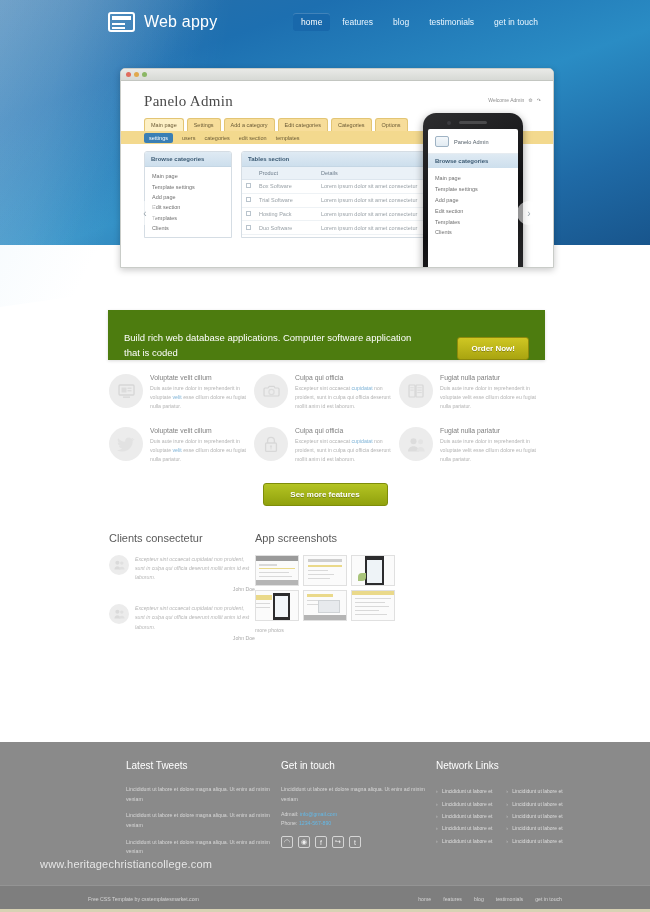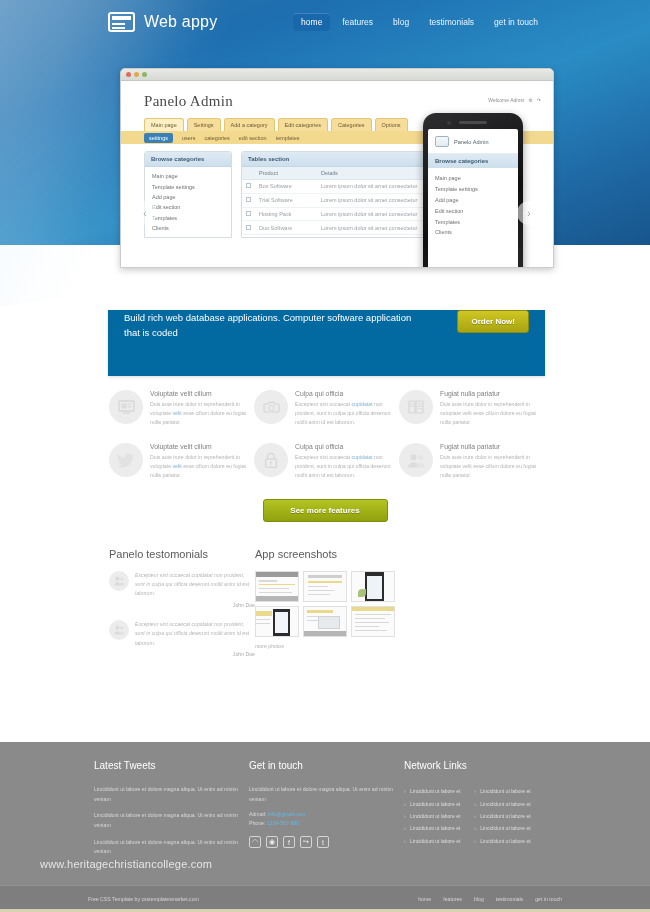--- a/index.html
+++ b/index.html
@@ -158,22 +158,22 @@
     background: rgba(255,255,255,.55); top: 120px; z-index: 7;
     display: flex; align-items: center; justify-content: center;
     font-size: 10px; color: #9aa5ad;
   }
   .arrow-left { left: 12px; } .arrow-right { right: 12px; }
 
   
   .content { position: absolute; top: 245px; left: 0; width: 650px; }
 
   .cta {
-    margin: 65px 105px 0 108px; background: #0369a1; height: 66px;
-    display: flex; align-items: flex-start; padding: 0 16px;
+    margin: 65px 105px 0 108px; background: #4d7c0f; height: 50px;
+    display: flex; align-items: flex-end; padding: 0 16px;
     box-shadow: 0 1px 3px rgba(0,0,0,.15);
   }
   .cta-text { color: #ffffff; font-size: 9.5px; line-height: 1.6; max-width: 300px; }
   .cta-btn {
     margin-left: auto; background: linear-gradient(#cfc723, #a9a410);
     color: #ffffff; font-size: 8px; font-weight: bold; padding: 6px 13px;
     border-radius: 3px; border: 1px solid #8e8a0c; text-shadow: 0 1px 0 rgba(0,0,0,.25);
   }
 
   .sec-title { font-size: 13px; color: #5a5a5a; margin: 24px 0 0 109px; font-weight: normal; }
@@ -218,21 +218,21 @@
   .shot i {
     position: absolute; display: block; background: #d9d9d9;
   }
   .more-photos { font-size: 5.2px; color: #b0b0b0; margin-top: 6px; }
 
   
   .footer {
     position: absolute; left: 0; top: 742px; width: 650px; height: 148px;
     background: #8a8a8a;
   }
-  .footer-inner { display: flex; padding: 18px 0 0 94px; }
+  .footer-inner { display: flex; padding: 18px 0 0 94px; margin-left: 32px; }
   .fcol h4 { color: #ffffff; font-size: 10px; font-weight: normal; margin-bottom: 14px; }
   .fcol.tweets { width: 155px; }
   .fcol.contact { width: 155px; }
   .fcol.links { width: 175px; }
   .ftext { font-size: 5.2px; color: #d8d8d8; line-height: 1.85; margin-bottom: 7px; }
   .fline { font-size: 5.2px; color: #d8d8d8; margin-bottom: 3px; }
   .fline a { color: #63b9e8; text-decoration: none; }
   .social { display: flex; gap: 5px; margin-top: 10px; }
   .soc {
     width: 12px; height: 12px; border: 1px solid #d5d5d5; border-radius: 2px;
@@ -480,21 +480,21 @@
         <div class="feat-text"><span>Duis aute irure dolor in reprehenderit in voluptate velit esse cillum dolore eu fugiat nulla pariatur.</span></div>
       </div>
     </div>
   </div>
 
   <div class="more-btn">See more features</div>
 
   <div class="cols3">
 
     <div class="col">
-      <h3>Panelo testomonials</h3>
+      <h3>Clients consectetur</h3>
       <div class="testi">
         <div class="testi-av">
           <svg width="11" height="10" viewBox="0 0 11 10">
               <circle cx="3.4" cy="2.8" r="2" fill="#dadada"></circle>
               <path d="M0.4 9.6c0-2 1.3-3.4 3-3.4s3 1.4 3 3.4z" fill="#dadada"></path>
               <circle cx="7.8" cy="3.1" r="1.7" fill="#e0e0e0"></circle>
               <path d="M5 9.6c0-1.7 1.2-2.9 2.8-2.9s2.8 1.2 2.8 2.9z" fill="#e0e0e0"></path>
             </svg>
         </div>
         <div class="testi-body">

